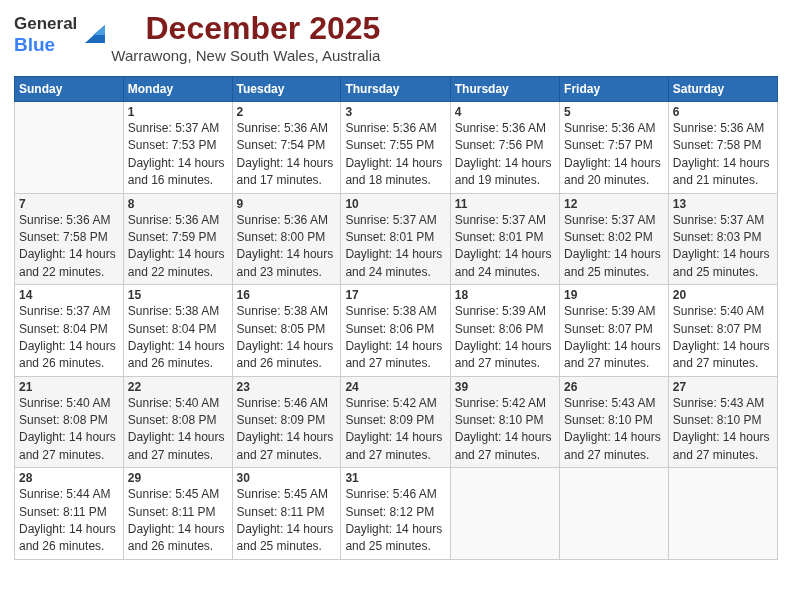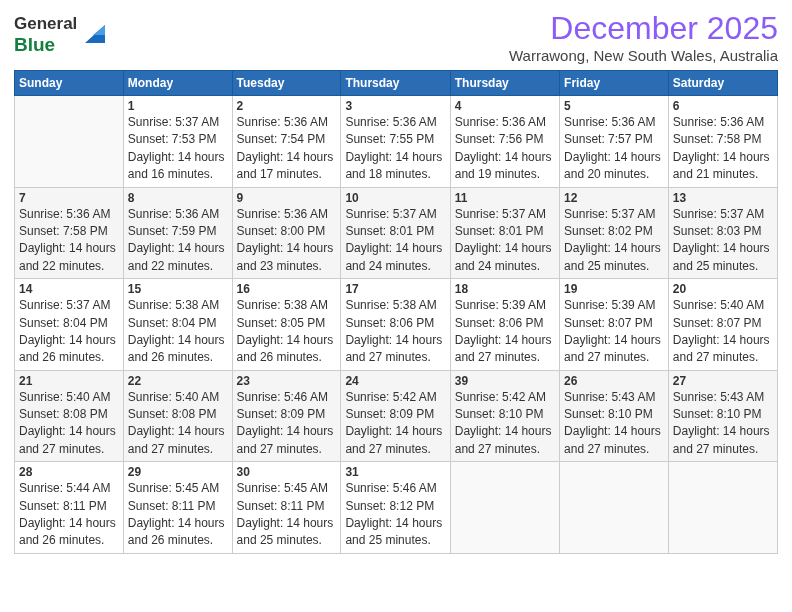--- a/index.html
+++ b/index.html
@@ -9,45 +9,45 @@
       width: 792px;
       height: 612px;
       overflow: hidden;
     }
     .container {
       width: 792px;
       padding: 10px 14px 6px 14px;
     }
     .header-row {
       display: flex;
-      justify-content: space-between;
+      justify-content: flex-start;
       align-items: flex-start;
       margin-bottom: 4px;
     }
     .logo {
       display: flex;
       align-items: center;
       margin-top: 4px;
     }
     .title-block {
       text-align: right;
     }
     .month-title {
       font-size: 32px;
-      font-weight: normal;
-      color: #8b5cf6;
+      font-weight: bold;
+      color: #7f1d1d;
     }
     .location-title {
       font-size: 15px;
       color: #444;
     }
     .calendar {
       width: 100%;
       border-collapse: collapse;
-      margin-top: 6px;
+      margin-top: 12px;
     }
     .calendar th {
       background: #2a6db5;
       color: #fff;
       font-size: 12px;
       font-weight: bold;
       padding: 5px 4px;
       text-align: left;
       border: 1px solid #1a5a99;
     }
@@ -81,21 +81,21 @@
   </style>
 </head>
 <body>
 
 <div class="container">
   <div class="header-row">
     <div class="logo">
       <div>
         <div style="font-size:17px; font-weight:bold; line-height:1.15;">
           <span style="color:#333;">General</span><br>
-          <span style="color:#15803d; font-size:19px;">Blue</span>
+          <span style="color:#3b82f6; font-size:19px;">Blue</span>
         </div>
       </div>
       <svg width="32" height="36" viewBox="0 0 32 36" style="margin-left:2px; margin-top:-4px;">
         <polygon points="6,28 26,10 26,28" fill="#1a6bbf"></polygon>
         <polygon points="14,20 26,10 26,20" fill="#4a9de0"></polygon>
       </svg>
     </div>
     <div class="title-block">
       <div class="month-title">December 2025</div>
       <div class="location-title">Warrawong, New South Wales, Australia</div>

